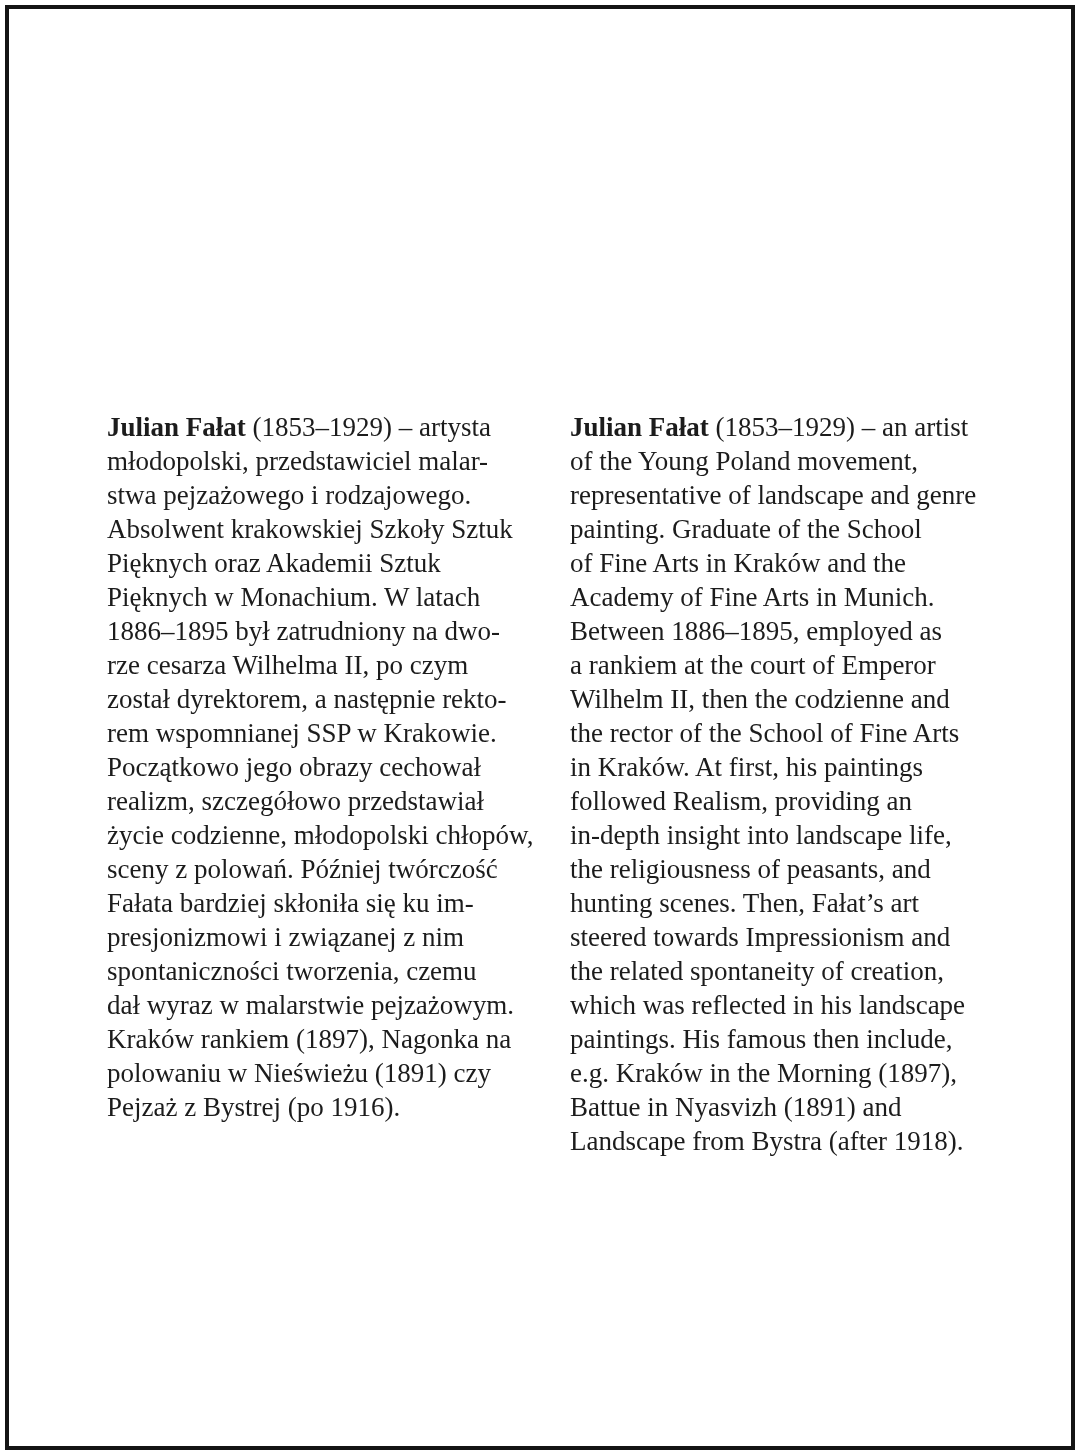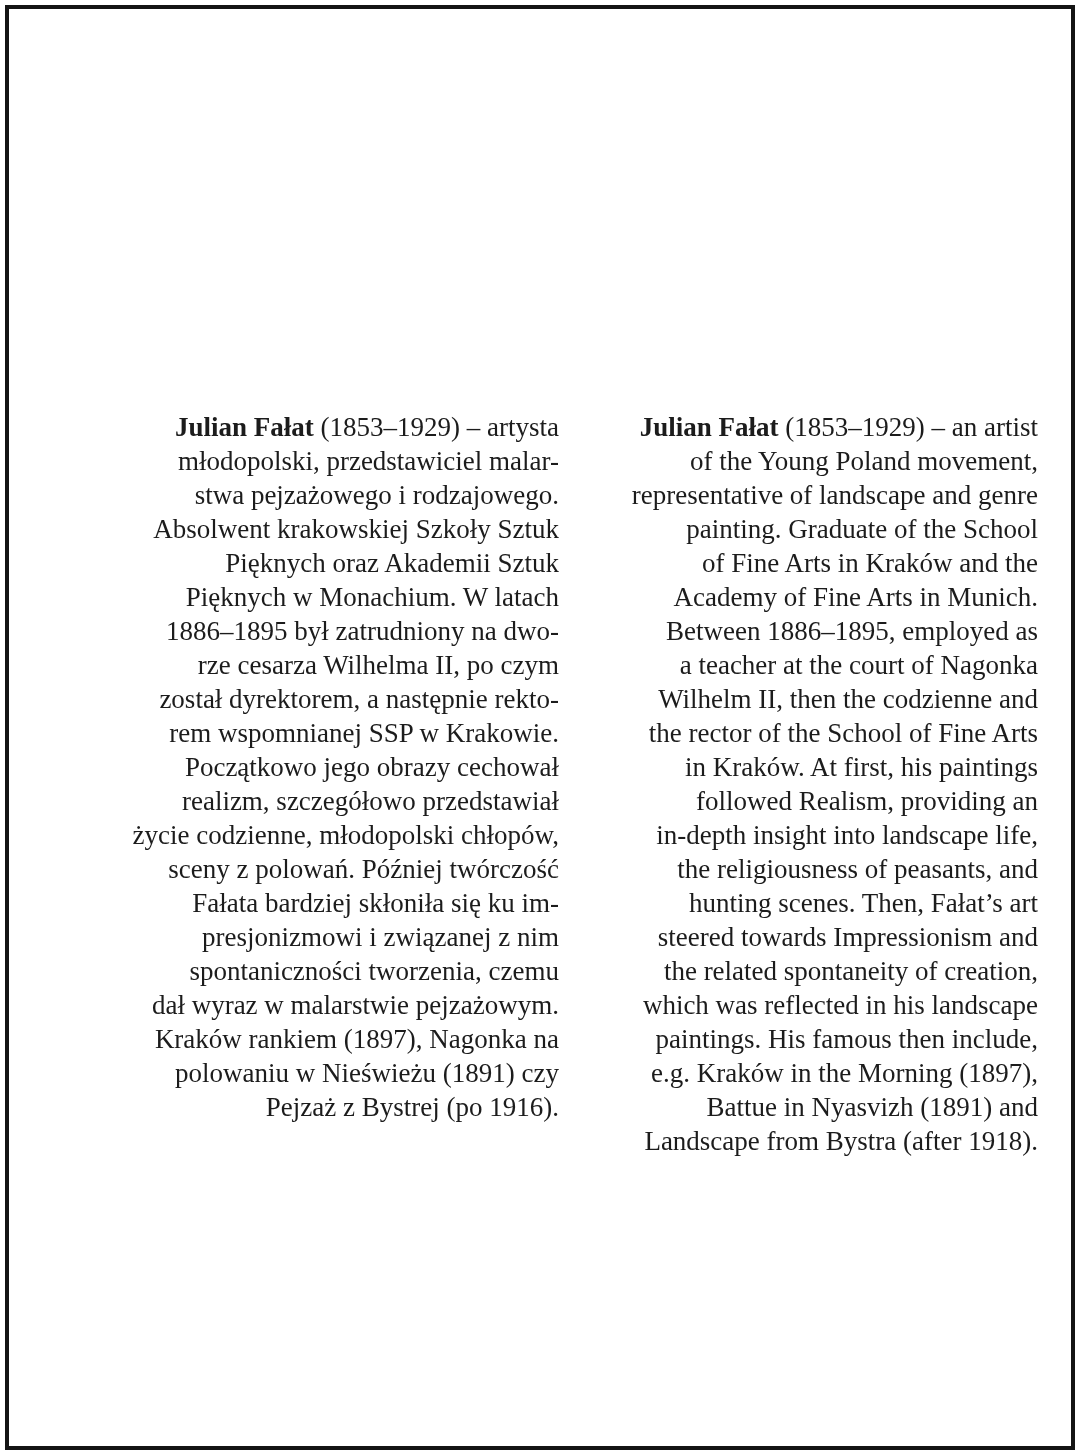--- a/index.html
+++ b/index.html
@@ -25,24 +25,23 @@
     pointer-events: none;
   }
   .column {
     position: absolute;
     top: 410px;
     width: 452px;
     color: #1c1c1c;
     font-size: 27px;
     line-height: 34px;
     white-space: nowrap;
-    text-align: right;
   }
   .column-left  { left: 107px; }
-  .column-right { left: 586px; }
+  .column-right { left: 570px; }
   .text-line { height: 34px; }
   .run-bold   { font-weight: 700; }
   .run-italic { }
 </style>
 </head>
 <body>
 
 <div class="page">
   <div class="frame"></div>
   <div class="column column-left">
@@ -69,21 +68,21 @@
       <div class="text-line"><span class="run-italic">Pejzaż z Bystrej</span><span> (po 1916).</span></div>
     </div>
   <div class="column column-right">
       <div class="text-line"><span class="run-bold">Julian Fałat</span><span> (1853–1929) – an artist</span></div>
       <div class="text-line"><span>of the Young Poland movement,</span></div>
       <div class="text-line"><span>representative of landscape and genre</span></div>
       <div class="text-line"><span>painting. Graduate of the School</span></div>
       <div class="text-line"><span>of Fine Arts in Kraków and the</span></div>
       <div class="text-line"><span>Academy of Fine Arts in Munich.</span></div>
       <div class="text-line"><span>Between 1886–1895, employed as</span></div>
-      <div class="text-line"><span>a teacher at the court of Nagonka</span></div>
+      <div class="text-line"><span>a rankiem at the court of Emperor</span></div>
       <div class="text-line"><span>Wilhelm II, then the codzienne and</span></div>
       <div class="text-line"><span>the rector of the School of Fine Arts</span></div>
       <div class="text-line"><span>in Kraków. At first, his paintings</span></div>
       <div class="text-line"><span>followed Realism, providing an</span></div>
       <div class="text-line"><span>in-depth insight into landscape life,</span></div>
       <div class="text-line"><span>the religiousness of peasants, and</span></div>
       <div class="text-line"><span>hunting scenes. Then, Fałat’s art</span></div>
       <div class="text-line"><span>steered towards Impressionism and</span></div>
       <div class="text-line"><span>the related spontaneity of creation,</span></div>
       <div class="text-line"><span>which was reflected in his landscape</span></div>

